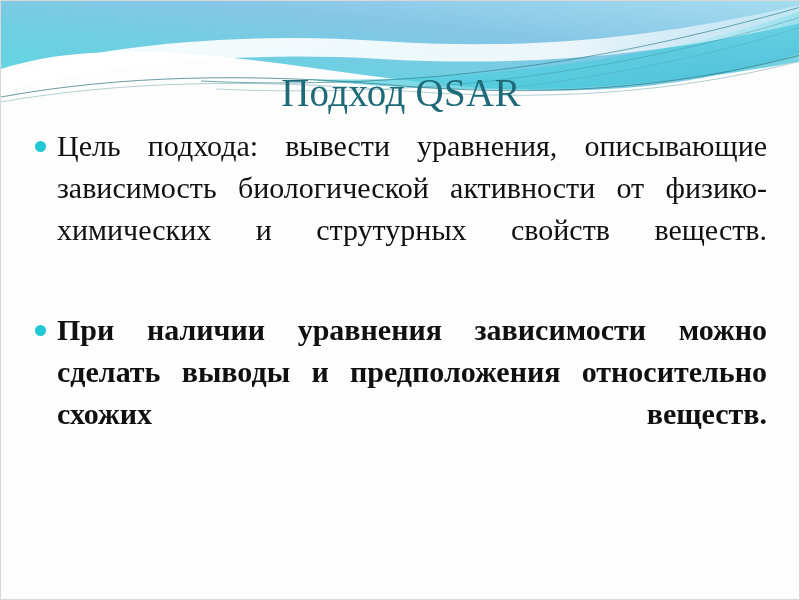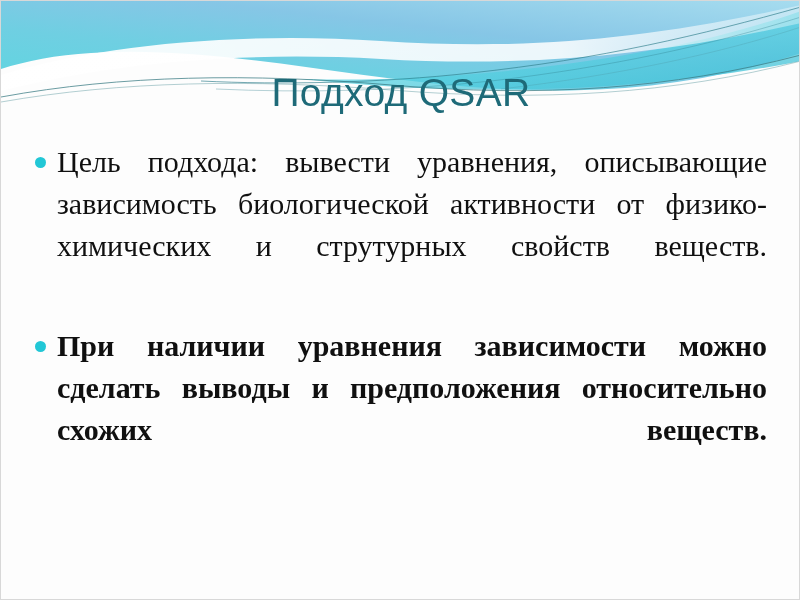--- a/index.html
+++ b/index.html
@@ -36,34 +36,34 @@
     height: 120px;
   }
 
   
   .slide-title {
     position: absolute;
     left: 0;
     top: 72px;
     width: 800px;
     text-align: center;
-    font-family: Liberation Sans, sans-serif;
+    font-family: Liberation Serif, serif;
     font-size: 39px;
     font-weight: 400;
     letter-spacing: 0.3px;
     color: #1e6a78;
     line-height: 1.05;
     white-space: nowrap;
   }
 
   
   .body-area {
     position: absolute;
     left: 26px;
-    top: 140px;
+    top: 124px;
     width: 740px;
   }
   .bullet-item {
     position: relative;
     padding-left: 30px;
     margin-bottom: 16px;
     color: #101010;
     font-family: "Liberation Serif", serif;
     font-size: 30px;
     line-height: 42px;

